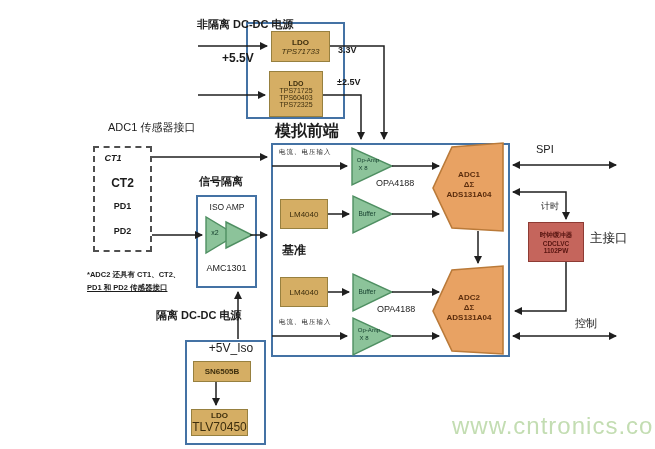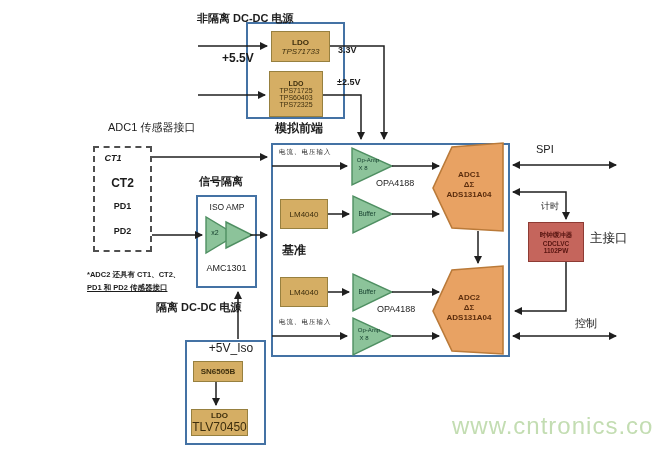--- a/index.html
+++ b/index.html
@@ -44,21 +44,21 @@
     <div style="font-size:7px;">TPS71725</div>
     <div style="font-size:7px;">TPS60403</div>
     <div style="font-size:7px;">TPS72325</div>
   </div>
   <div class="tan" style="left:280px;top:199px;width:48px;height:30px;">
     <div style="font-size:8px;">LM4040</div>
   </div>
   <div class="tan" style="left:280px;top:277px;width:48px;height:30px;">
     <div style="font-size:8px;">LM4040</div>
   </div>
-  <div class="tan" style="left:193px;top:361px;width:50px;height:21px;">
+  <div class="tan" style="left:193px;top:361px;width:58px;height:21px;">
     <div style="font-size:8px;font-weight:bold;">SN6505B</div>
   </div>
   <div class="tan" style="left:191px;top:409px;width:57px;height:27px;">
     <div style="font-size:8px;font-weight:bold;">LDO</div>
     <div style="font-size:12px;">TLV70450</div>
   </div>
 
   <div class="red" style="left:528px;top:222px;width:56px;height:40px;">
     <div style="font-size:6.5px;font-weight:bold;">时钟缓冲器</div>
     <div style="font-size:6.5px;font-weight:bold;">CDCLVC</div>
@@ -103,40 +103,40 @@
     <path class="wire" d="M272,336 H347" marker-end="url(#arr)"></path>
     <path class="wire" d="M392,336 H439" marker-end="url(#arr)"></path>
     <path class="wire" d="M478,231 V263" marker-end="url(#arr)"></path>
 
     <path class="wire" d="M513,165 H616" marker-start="url(#arr)" marker-end="url(#arr)"></path>
     <path class="wire" d="M513,192 H566 V219" marker-start="url(#arr)" marker-end="url(#arr)"></path>
     <path class="wire" d="M566,262 V311 H515" marker-end="url(#arr)"></path>
     <path class="wire" d="M513,336 H616" marker-start="url(#arr)" marker-end="url(#arr)"></path>
   </svg>
 
-  <div class="lbl b" style="left:197px;top:12px;font-size:11px;">非隔离 DC-DC 电源</div>
+  <div class="lbl b" style="left:197px;top:18px;font-size:11px;">非隔离 DC-DC 电源</div>
   <div class="lbl b" style="left:222px;top:52px;font-size:12px;">+5.5V</div>
   <div class="lbl b" style="left:338px;top:45px;font-size:9px;">3.3V</div>
   <div class="lbl b" style="left:337px;top:77px;font-size:9px;">±2.5V</div>
-  <div class="lbl b" style="left:275px;top:122px;font-size:12px;text-align:right;">模拟前端</div>
+  <div class="lbl b" style="left:275px;top:122px;font-size:16px;text-align:right;">模拟前端</div>
 
   <div class="lbl" style="left:108px;top:121px;font-size:11px;">ADC1 传感器接口</div>
   <div class="lbl b ctr" style="left:95px;top:153px;width:36px;font-size:9px;font-style:italic;">CT1</div>
   <div class="lbl b ctr" style="left:95px;top:177px;width:55px;font-size:12px;">CT2</div>
   <div class="lbl b ctr" style="left:95px;top:201px;width:55px;font-size:9px;">PD1</div>
   <div class="lbl b ctr" style="left:95px;top:226px;width:55px;font-size:9px;">PD2</div>
   <div class="lbl b" style="left:87px;top:271px;font-size:7.5px;">*ADC2 还具有 CT1、CT2、</div>
   <div class="lbl b" style="left:87px;top:284px;font-size:7.5px;text-decoration:underline;">PD1 和 PD2 传感器接口</div>
 
   <div class="lbl b" style="left:199px;top:175px;font-size:11px;">信号隔离</div>
   <div class="lbl ctr" style="left:201px;top:203px;width:52px;font-size:8.5px;">ISO AMP</div>
   <div class="tri-lbl" style="left:207px;top:229px;width:16px;font-size:7px;">x2</div>
   <div class="lbl ctr" style="left:196px;top:263px;width:61px;font-size:9px;">AMC1301</div>
 
-  <div class="lbl b" style="left:156px;top:301px;font-size:11px;">隔离 DC-DC 电源</div>
+  <div class="lbl b" style="left:156px;top:309px;font-size:11px;">隔离 DC-DC 电源</div>
   <div class="lbl ctr" style="left:200px;top:342px;width:62px;font-size:12px;">+5V_Iso</div>
 
   <div class="lbl" style="left:279px;top:148px;font-size:6.5px;letter-spacing:1px;">电流、电压输入</div>
   <div class="tri-lbl" style="left:352px;top:157px;width:32px;font-size:6px;">Op-Amp</div>
   <div class="tri-lbl" style="left:350px;top:165px;width:26px;font-size:6px;">X 8</div>
   <div class="lbl" style="left:376px;top:178px;font-size:9px;">OPA4188</div>
   <div class="tri-lbl" style="left:352px;top:210px;width:30px;font-size:6.5px;">Buffer</div>
   <div class="lbl b" style="left:282px;top:244px;font-size:12px;">基准</div>
   <div class="tri-lbl" style="left:352px;top:288px;width:30px;font-size:6.5px;">Buffer</div>
   <div class="lbl" style="left:377px;top:304px;font-size:9px;">OPA4188</div>

